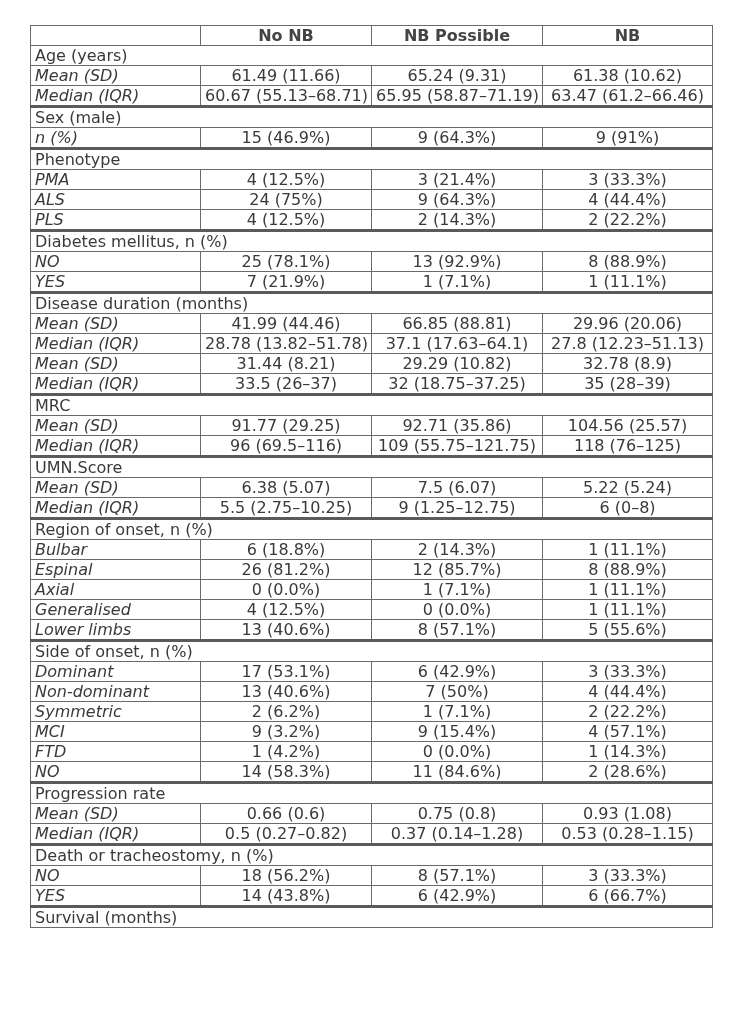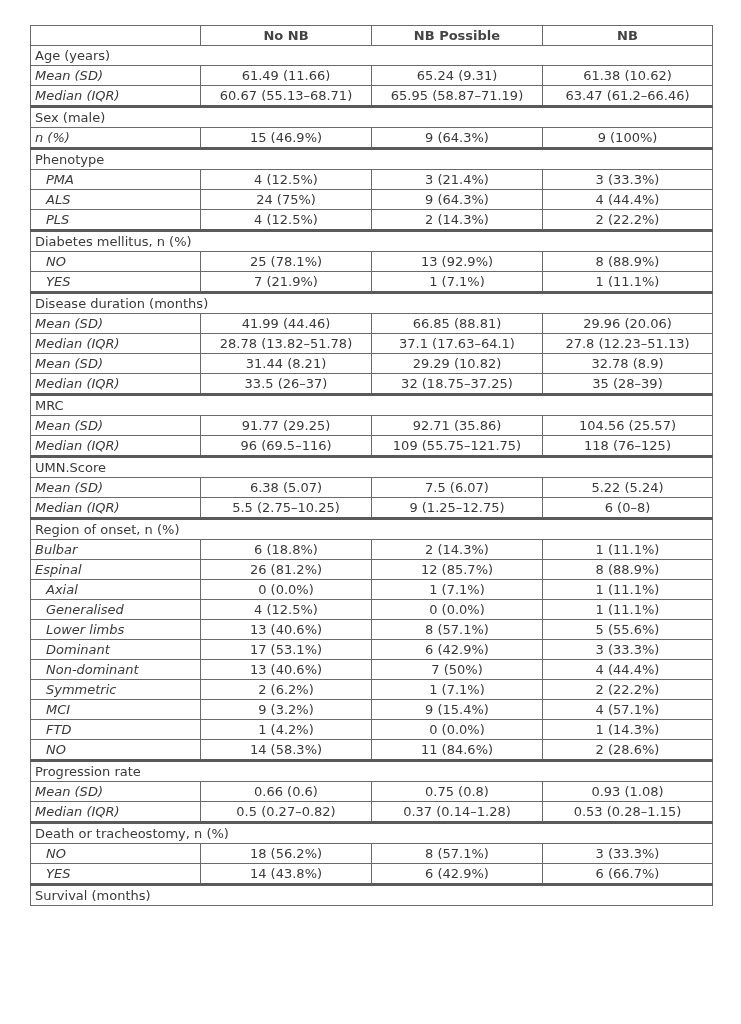--- a/index.html
+++ b/index.html
@@ -1,32 +1,32 @@
 <!DOCTYPE html>
 <html><head>
 <meta charset="utf-8">
 <style>
   html, body { margin: 0; padding: 0; background: #ffffff; }
   body { width: 741px; height: 1024px; position: relative; font-family: "DejaVu Sans", "Liberation Sans", sans-serif; color: #3a3a3a; }
   #tbl {
     position: absolute; left: 30px; top: 25px; width: 682px;
-    border-collapse: collapse; table-layout: fixed; font-size: 13px;
+    border-collapse: collapse; table-layout: fixed; font-size: 16px;
   }
   #tbl col.c0 { width: 170px; }
   #tbl col.c1 { width: 171px; }
   #tbl col.c2 { width: 171px; }
   #tbl col.c3 { width: 170px; }
   #tbl td, #tbl th {
     border: 1px solid #6a6a6a; height: 19px; padding: 0 4px; line-height: 19px;
     white-space: nowrap; overflow: hidden; font-weight: normal;
   }
   #tbl th { text-align: center; font-weight: bold; color: #444; }
   #tbl td.val { text-align: center; }
   #tbl td.lbl { text-align: left; font-style: italic; }
-  #tbl td.lbl.indent { padding-left: 15px; }
+  #tbl td.lbl.indent { padding-left: 4px; }
   #tbl tr.section td { border-top: 3px solid #5a5a5a; text-align: left; margin-left: 24px; }
   #tbl tr.section.first td { border-top: 1px solid #6a6a6a; }
 </style>
 </head>
 <body>
 
 <table id="tbl">
   <colgroup>
       <col class="c0">
       <col class="c1">
@@ -57,21 +57,21 @@
         <td class="val">65.95 (58.87–71.19)</td>
         <td class="val">63.47 (61.2–66.46)</td>
       </tr>
       <tr class="section">
         <td colspan="4">Sex (male)</td>
       </tr>
       <tr>
         <td class="lbl">n (%)</td>
         <td class="val">15 (46.9%)</td>
         <td class="val">9 (64.3%)</td>
-        <td class="val">9 (100%)</td>
+        <td class="val">9 (91%)</td>
       </tr>
       <tr class="section">
         <td colspan="4">Phenotype</td>
       </tr>
       <tr>
         <td class="lbl indent">PMA</td>
         <td class="val">4 (12.5%)</td>
         <td class="val">3 (21.4%)</td>
         <td class="val">3 (33.3%)</td>
       </tr>
@@ -185,20 +185,23 @@
         <td class="val">4 (12.5%)</td>
         <td class="val">0 (0.0%)</td>
         <td class="val">1 (11.1%)</td>
       </tr>
       <tr>
         <td class="lbl indent">Lower limbs</td>
         <td class="val">13 (40.6%)</td>
         <td class="val">8 (57.1%)</td>
         <td class="val">5 (55.6%)</td>
       </tr>
+      <tr class="section">
+        <td colspan="4">Side of onset, n (%)</td>
+      </tr>
       <tr>
         <td class="lbl indent">Dominant</td>
         <td class="val">17 (53.1%)</td>
         <td class="val">6 (42.9%)</td>
         <td class="val">3 (33.3%)</td>
       </tr>
       <tr>
         <td class="lbl indent">Non-dominant</td>
         <td class="val">13 (40.6%)</td>
         <td class="val">7 (50%)</td>

